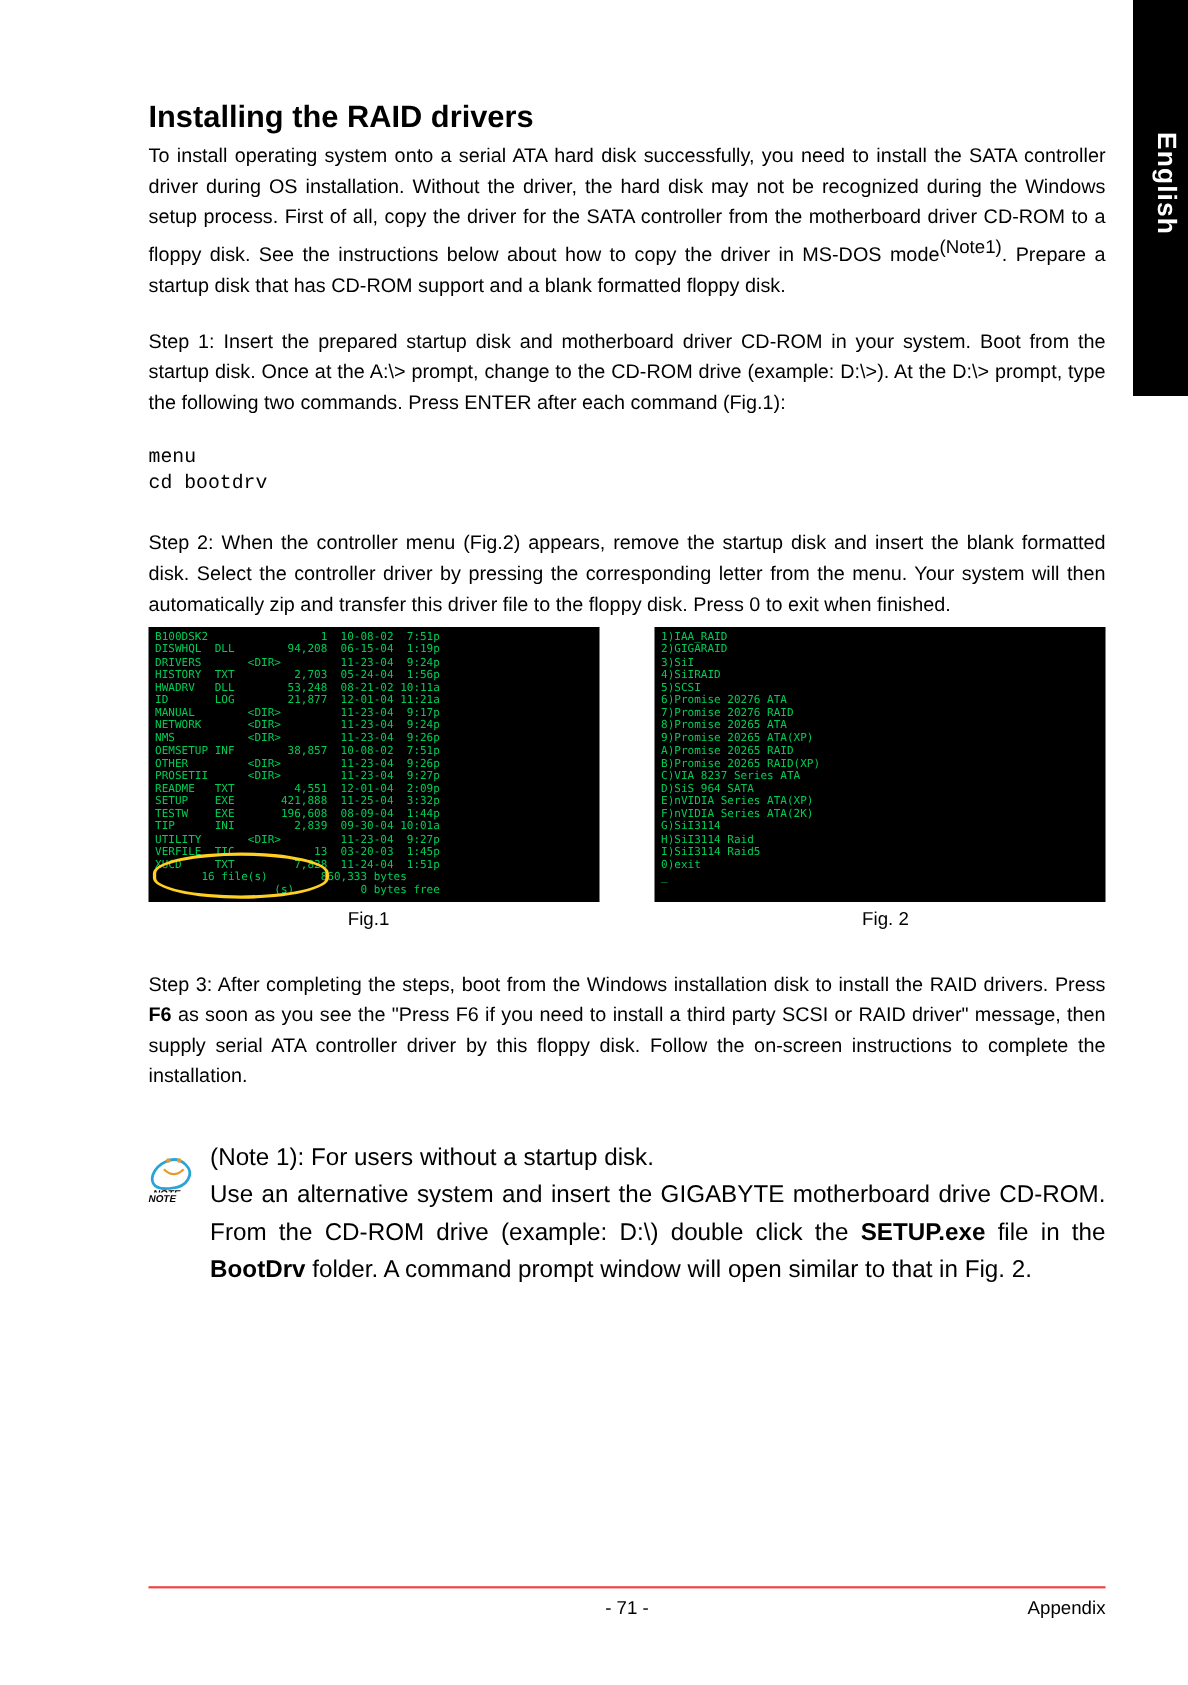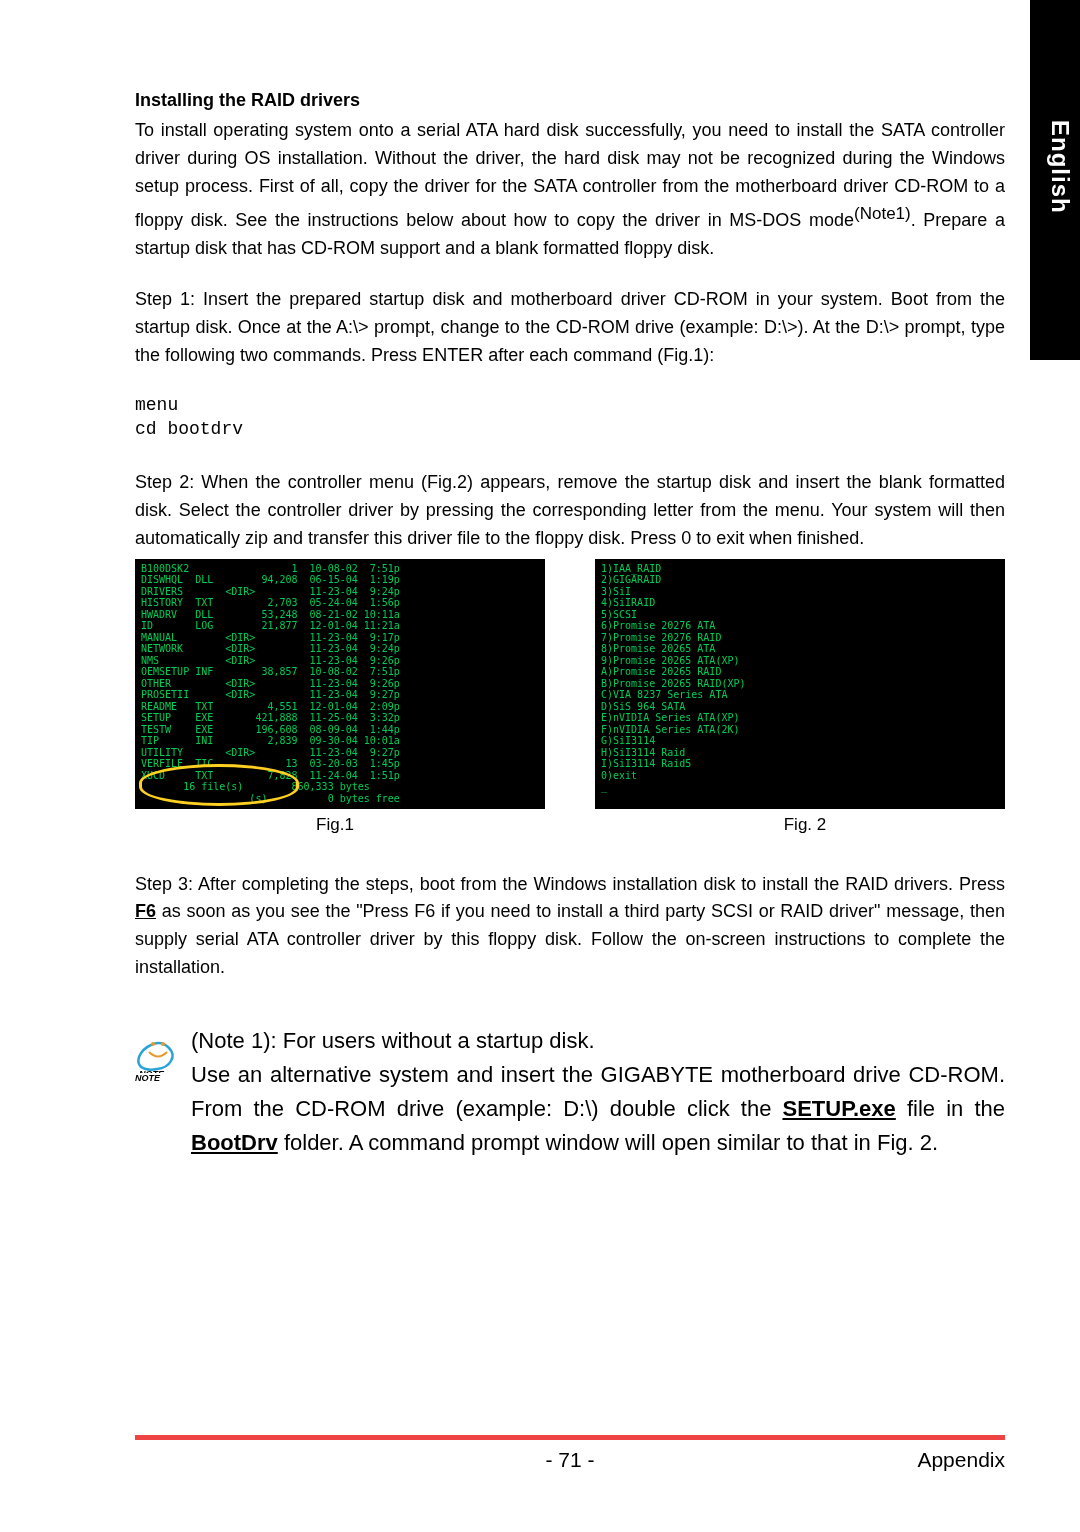--- a/index.html
+++ b/index.html
@@ -30,21 +30,21 @@
     text-orientation: mixed;
     letter-spacing: 1px;
   }
   .content {
     position: absolute;
     top: 90px;
     left: 135px;
     width: 870px;
   }
   h2 {
-    font-size: 18px;
+    font-size: 28px;
     font-weight: bold;
     margin-bottom: 6px;
   }
   p {
     font-size: 18px;
     line-height: 1.55;
     text-align: justify;
     margin-bottom: 4px;
   }
   .para-block { margin-bottom: 24px; }
@@ -106,26 +106,26 @@
     margin-top: 3px;
     font-style: italic;
   }
   .note-icon svg { width: 46px; height: 46px; }
   .note-text { font-size: 22px; line-height: 1.55; text-align: justify; }
   .footer {
     position: absolute;
     bottom: 60px;
     left: 135px;
     width: 870px;
-    border-top: 5px solid #ef4444;
+    border-top: 2px solid #ef4444;
     padding-top: 8px;
     display: flex;
-    font-size: 21px;
-  }
-  b { font-weight: bold; text-decoration: underline; }
+    font-size: 17px;
+  }
+  b { font-weight: bold; }
 </style>
 </head>
 <body>
 
 <div class="black-bar"></div>
 <div class="lang-tab">English</div>
 
 <div class="content">
   <h2>Installing the RAID drivers</h2>
 

